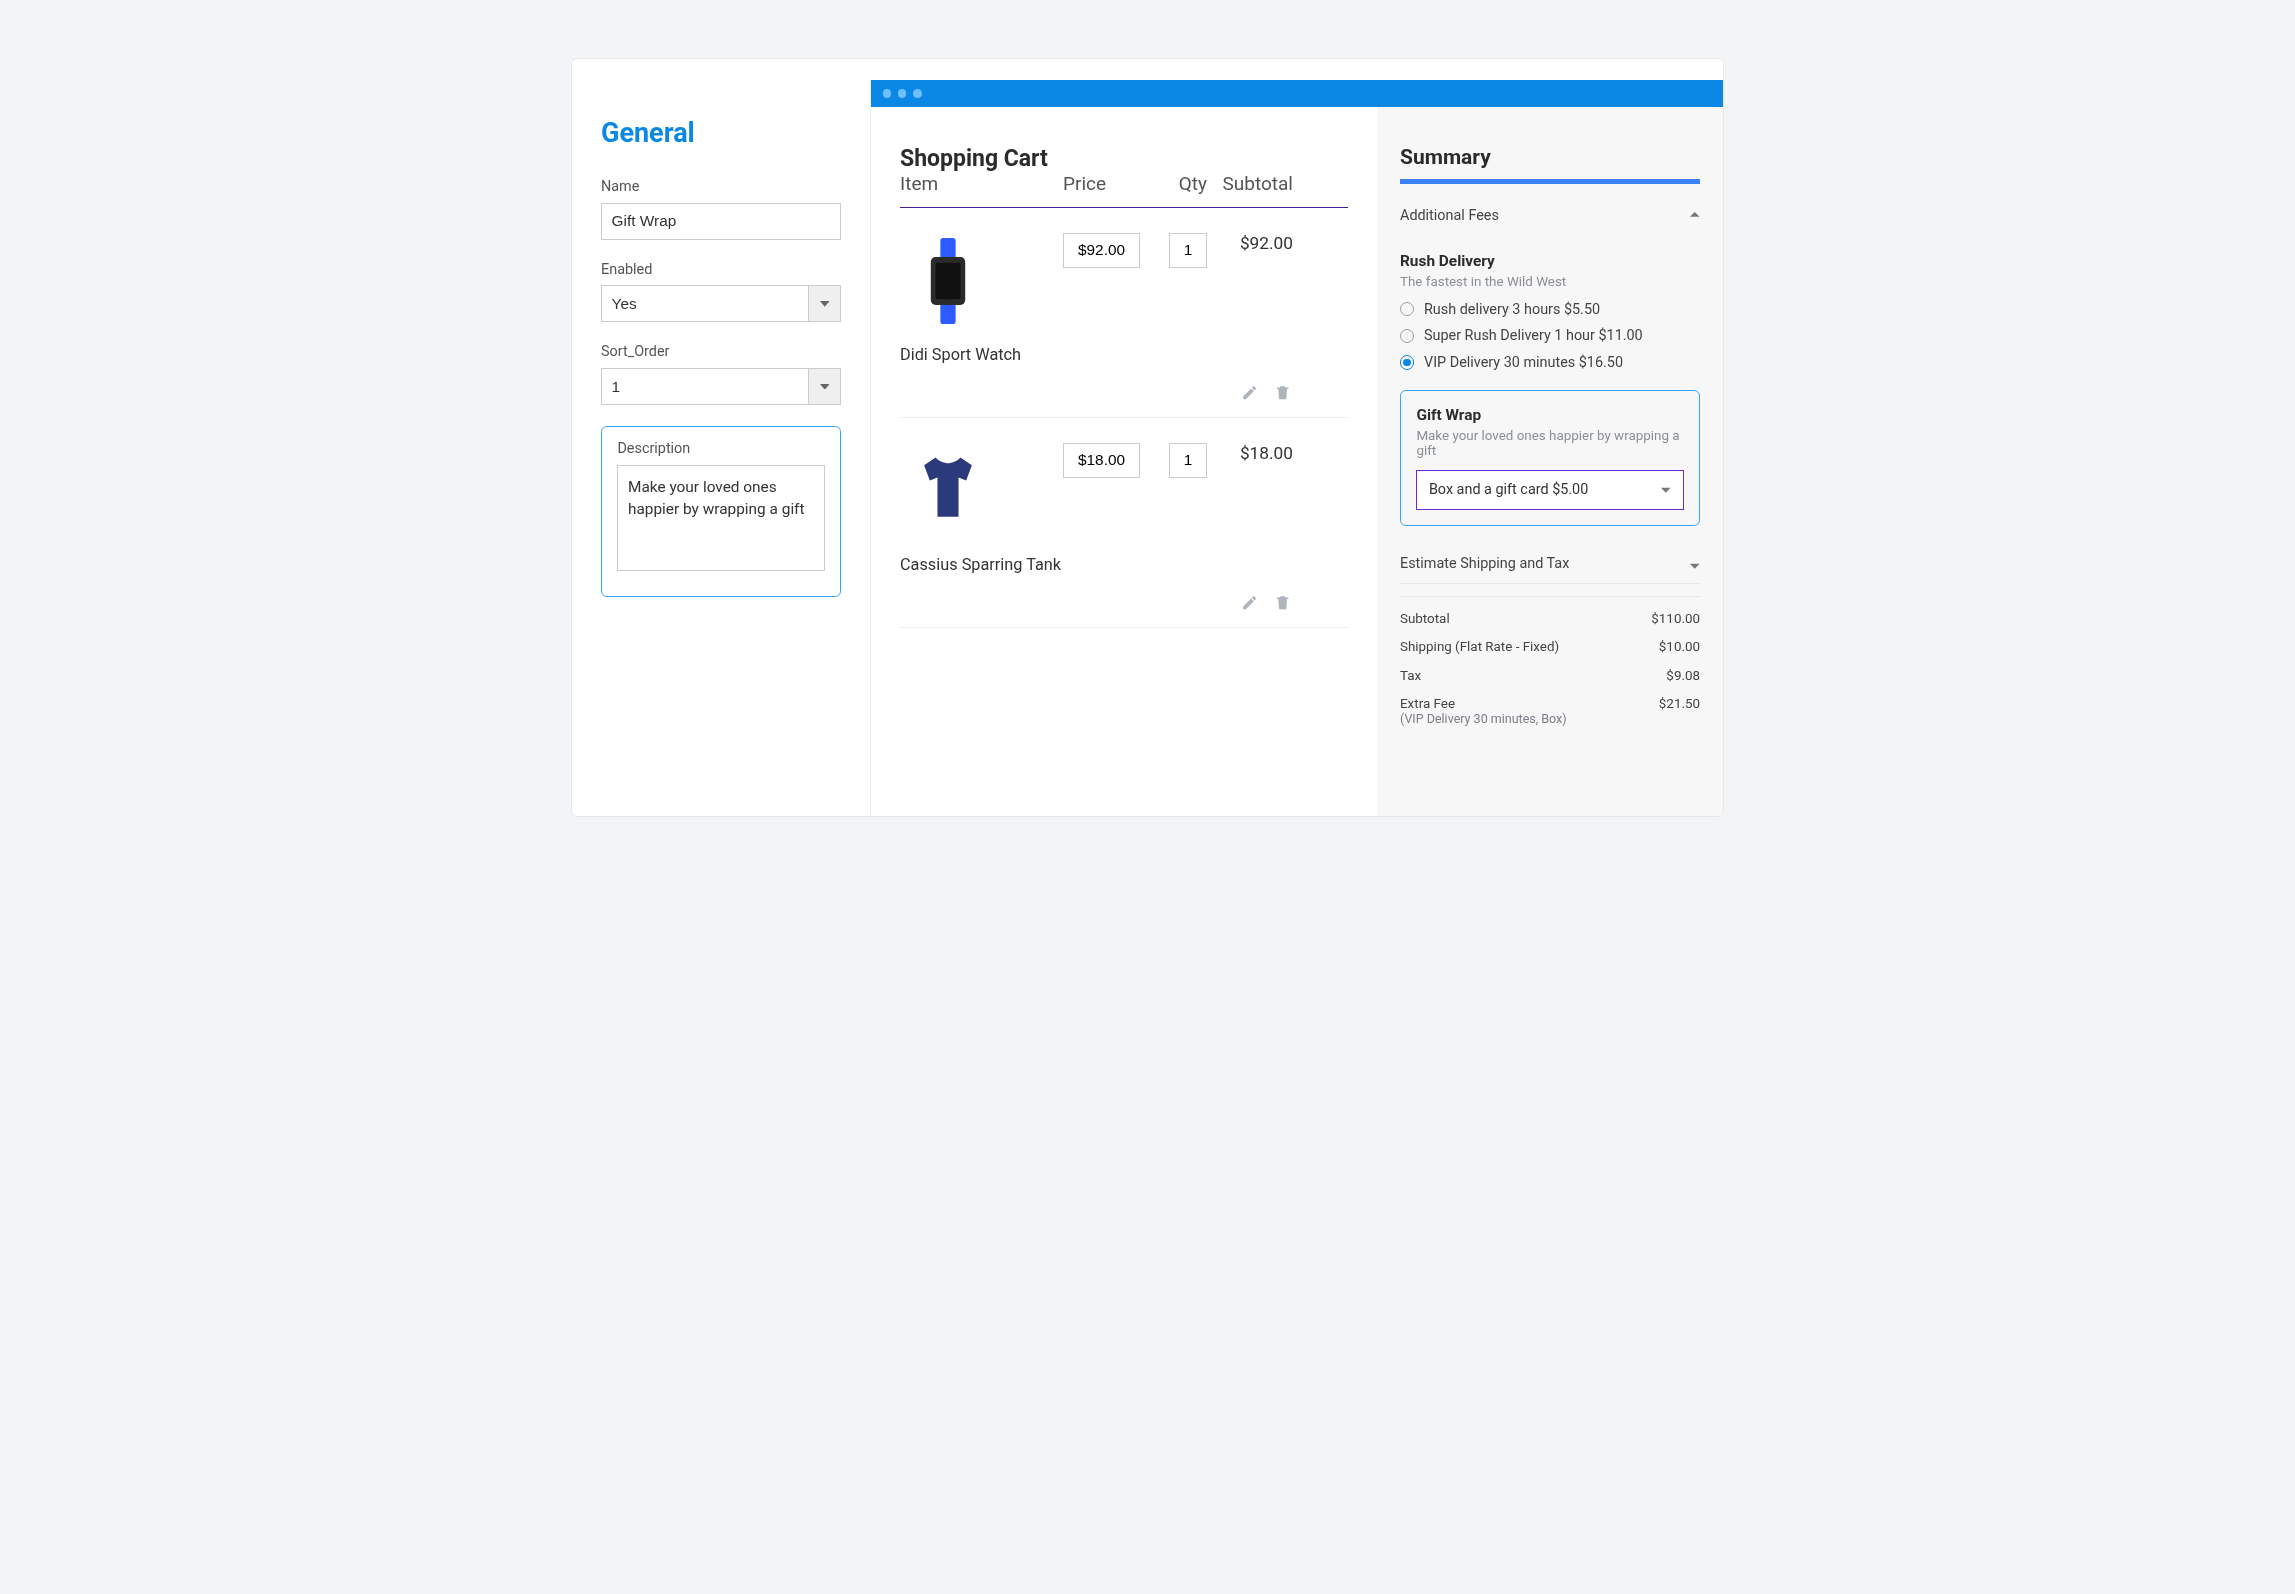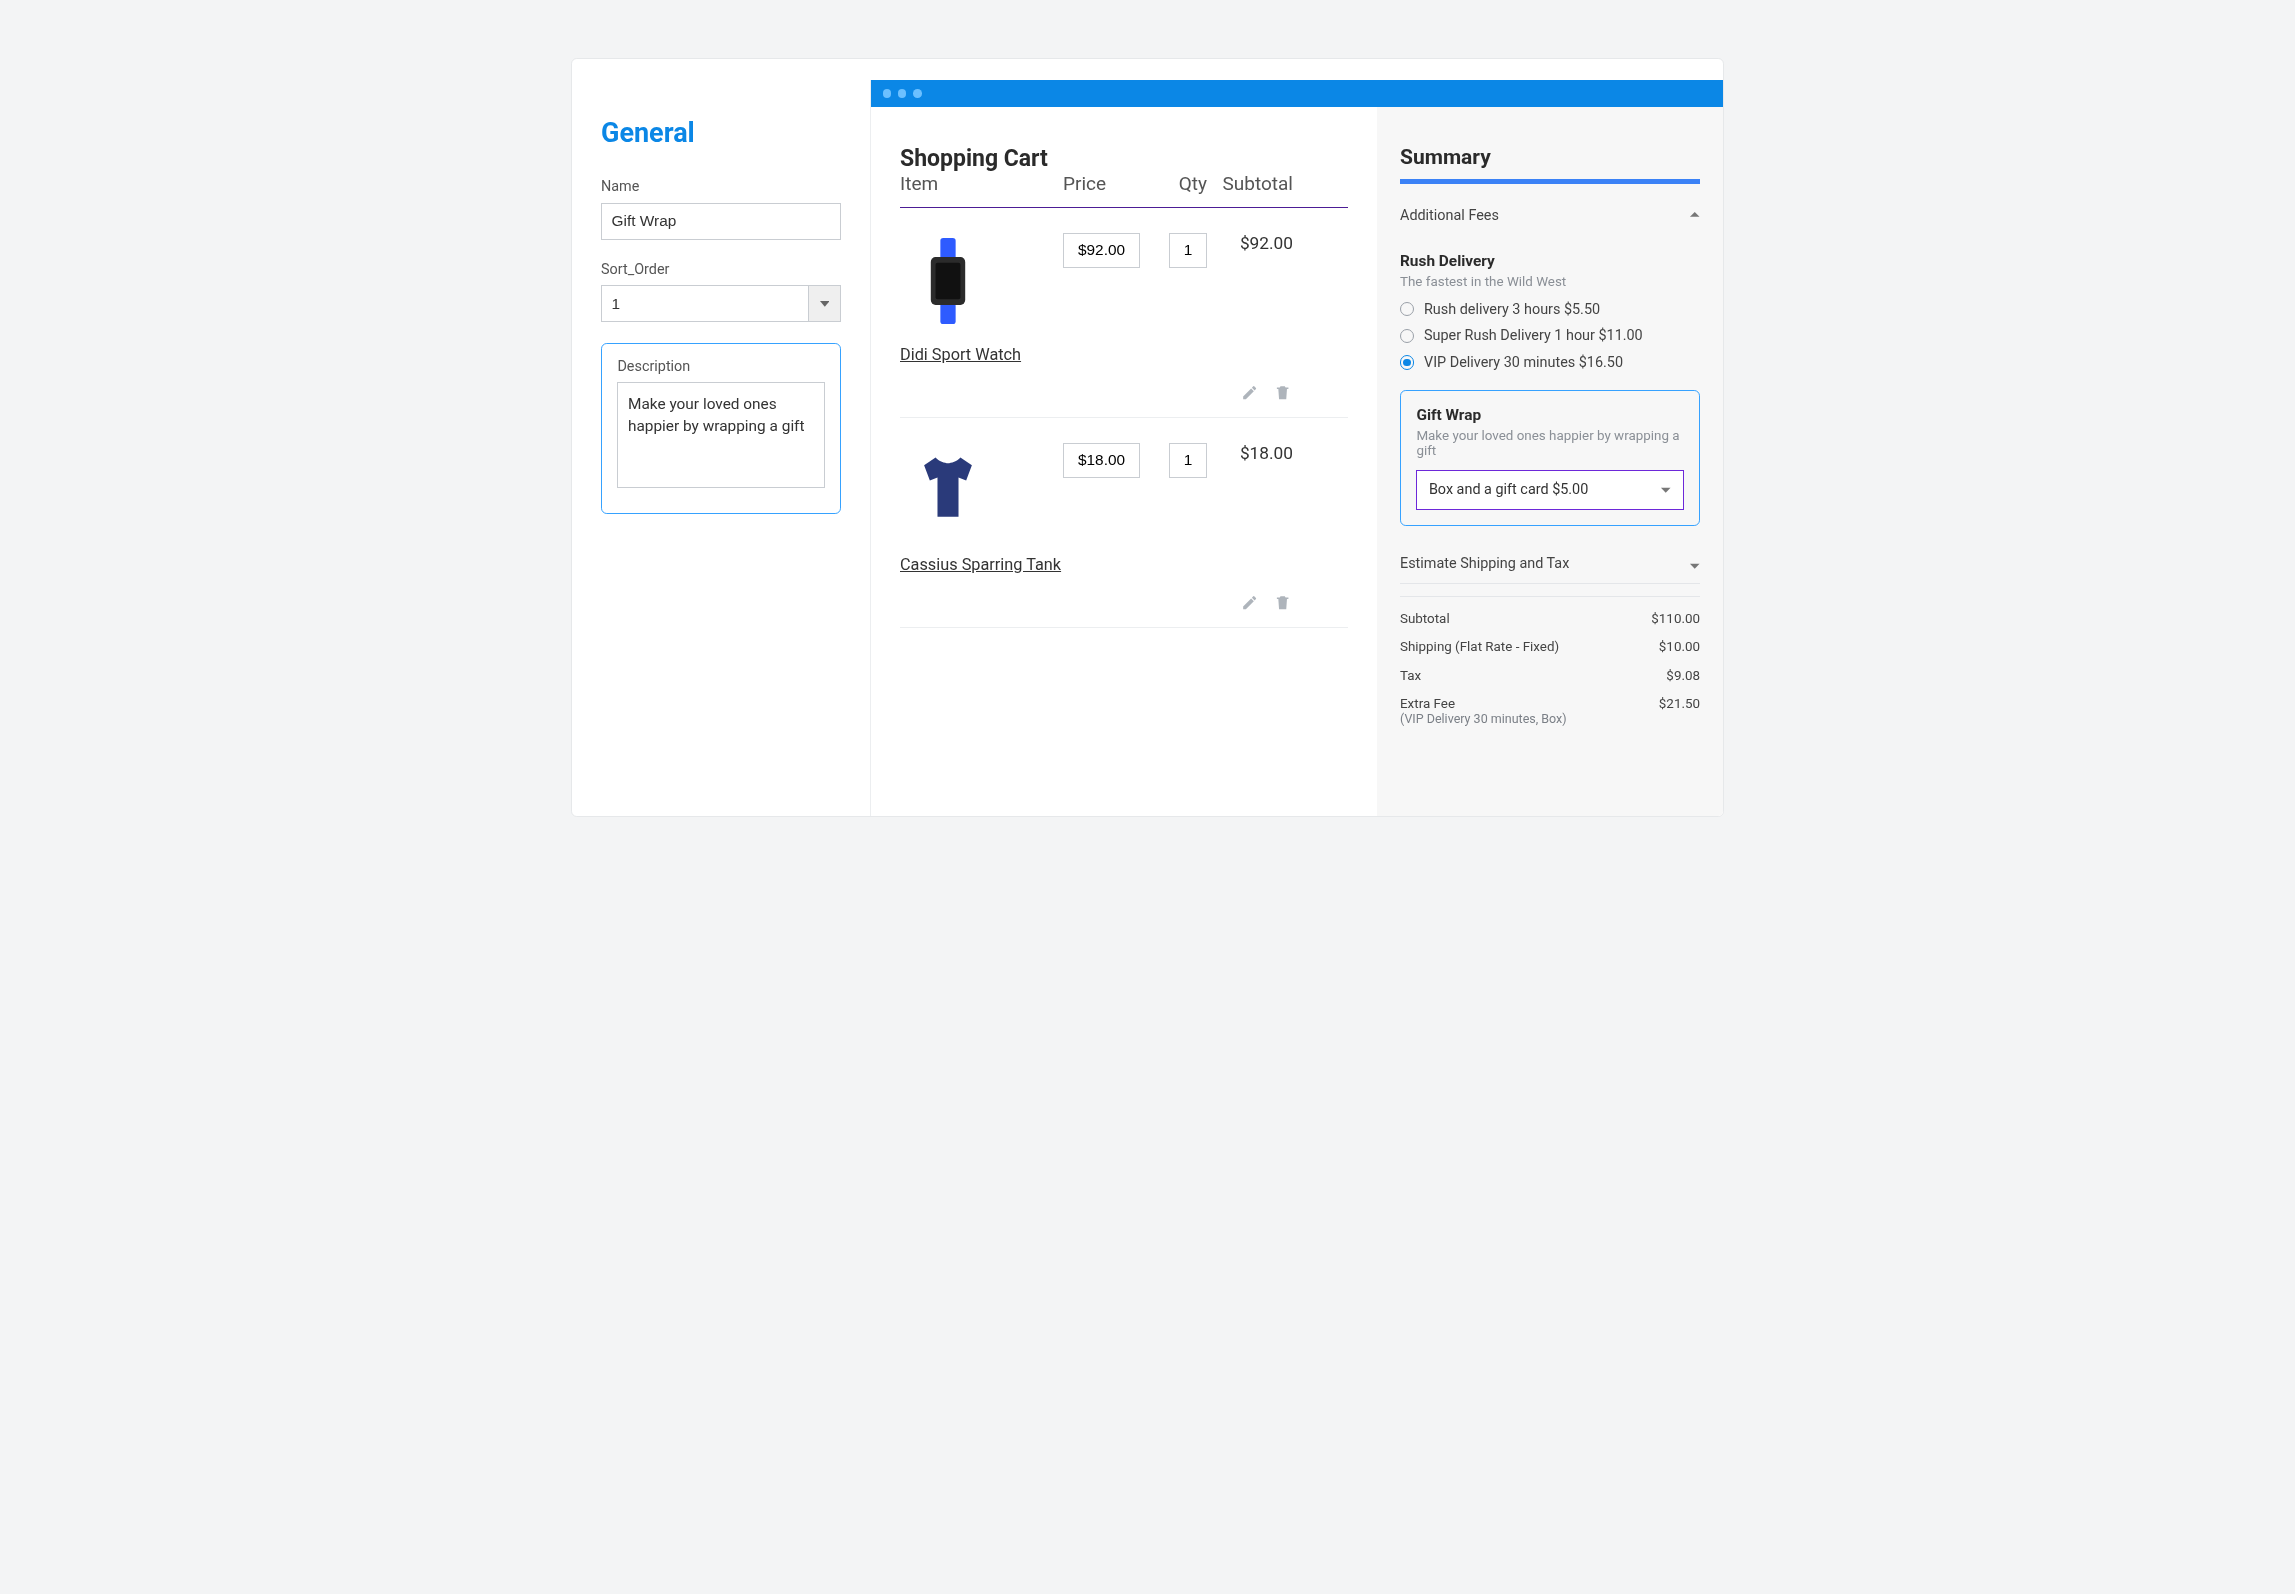--- a/index.html
+++ b/index.html
@@ -133,21 +133,21 @@
     border-bottom: 1px solid #4c1d95;
   }
   .cart-header > :nth-child(3),
   .cart-header > :nth-child(4),
   .cart-row .col-right { text-align: right; }
   .cart-row {
     padding-top: 25px;
     padding-bottom: 13.4px;
     border-bottom: 1px solid #eceef0;
   }
-  .item-cell { display: flex; flex-direction: column; gap: 15.4px; text-decoration: underline; }
+  .item-cell { display: flex; flex-direction: column; gap: 15.4px; }
   .thumb {
     width: 96px; height: 96px;
     display: flex; align-items: center; justify-content: center;
   }
   .item-name { font-size: 16.3px; color: #333; line-height: 1.3; }
   .price-input {
     width: 77px; height: 35px;
     border: 1px solid #c9cdd2;
     text-align: center;
     font-size: 15.4px;
@@ -267,20 +267,31 @@
 <div class="wrapper">
 
   <aside class="admin-panel">
     <h2 class="admin-title">General</h2>
 
     <div class="field">
       <label class="field-label">Name</label>
       <input class="text-input" value="Gift Wrap" style="">
     </div>
 
+    <div class="field">
+      <label class="field-label">Enabled</label>
+      <div class="select-wrap">
+        <input class="select" readonly="" value="Yes" style="">
+        <div class="select-btn">
+          <svg viewBox="0 0 10 6">
+              <path d="M0 0l5 6 5-6z"></path>
+            </svg>
+        </div>
+      </div>
+    </div>
 
     <div class="field">
       <label class="field-label">Sort_Order</label>
       <div class="select-wrap">
         <input class="select" readonly="" value="1" style="">
         <div class="select-btn">
           <svg viewBox="0 0 10 6">
               <path d="M0 0l5 6 5-6z"></path>
             </svg>
         </div>

